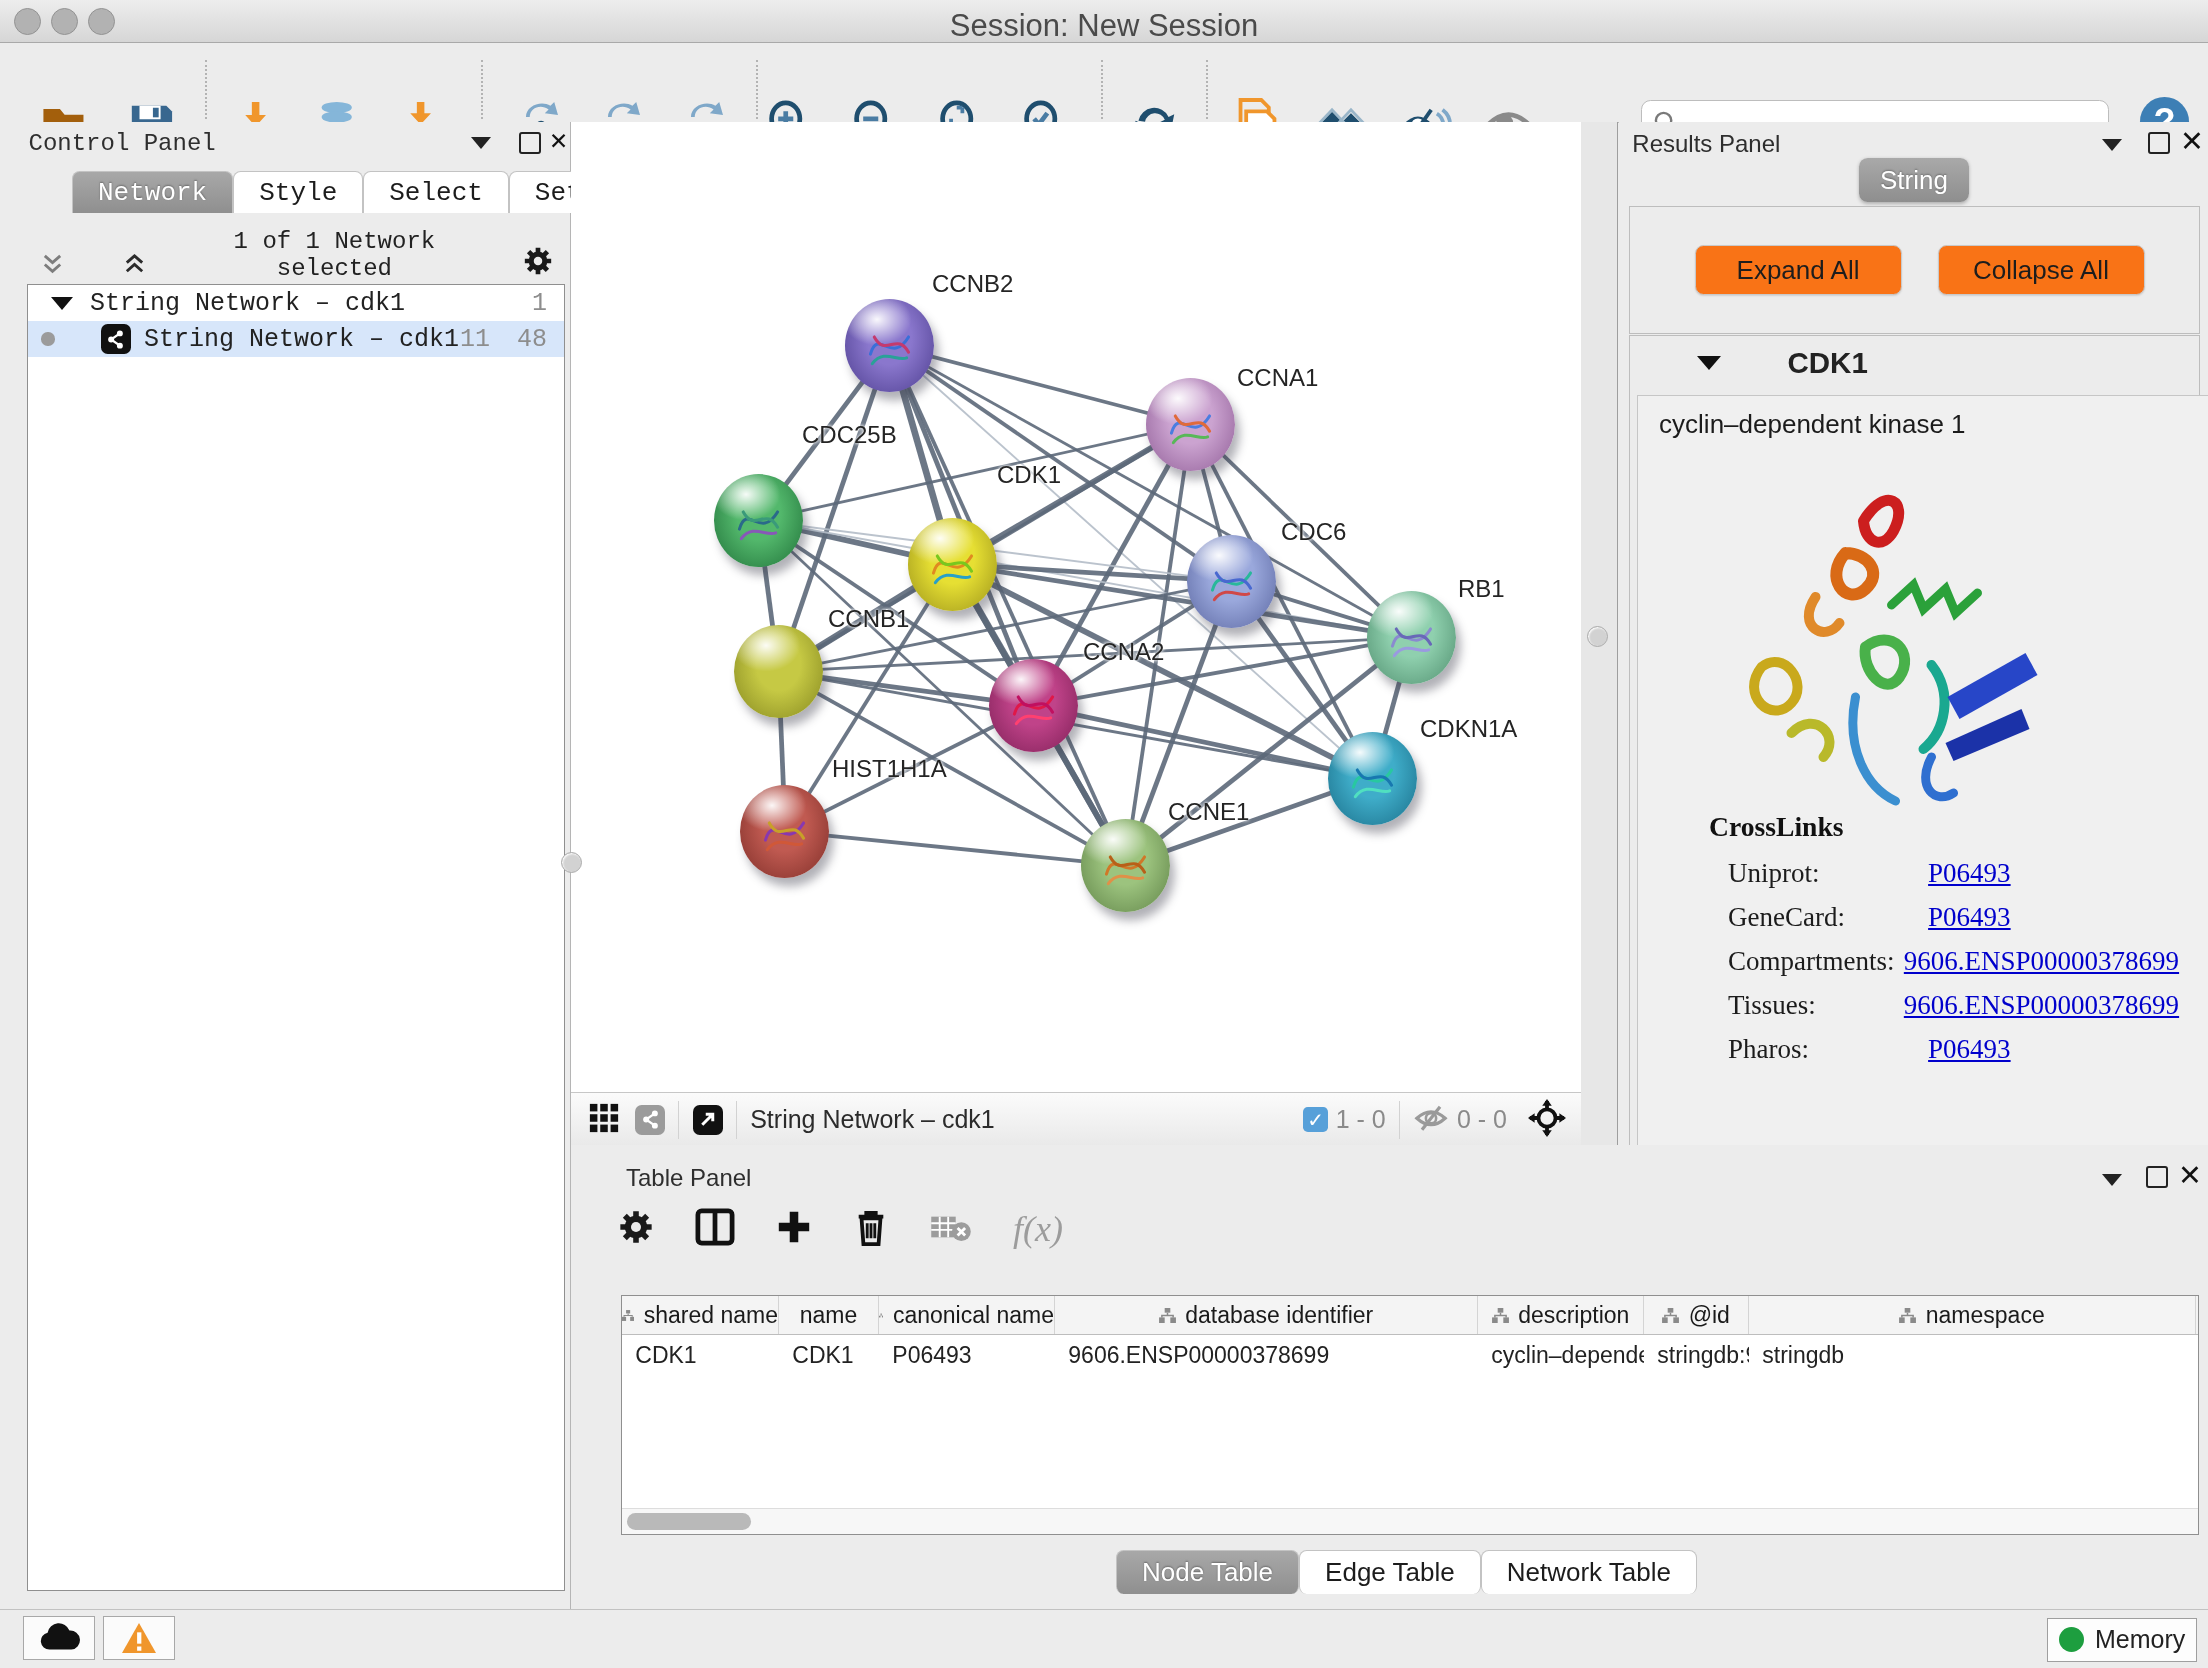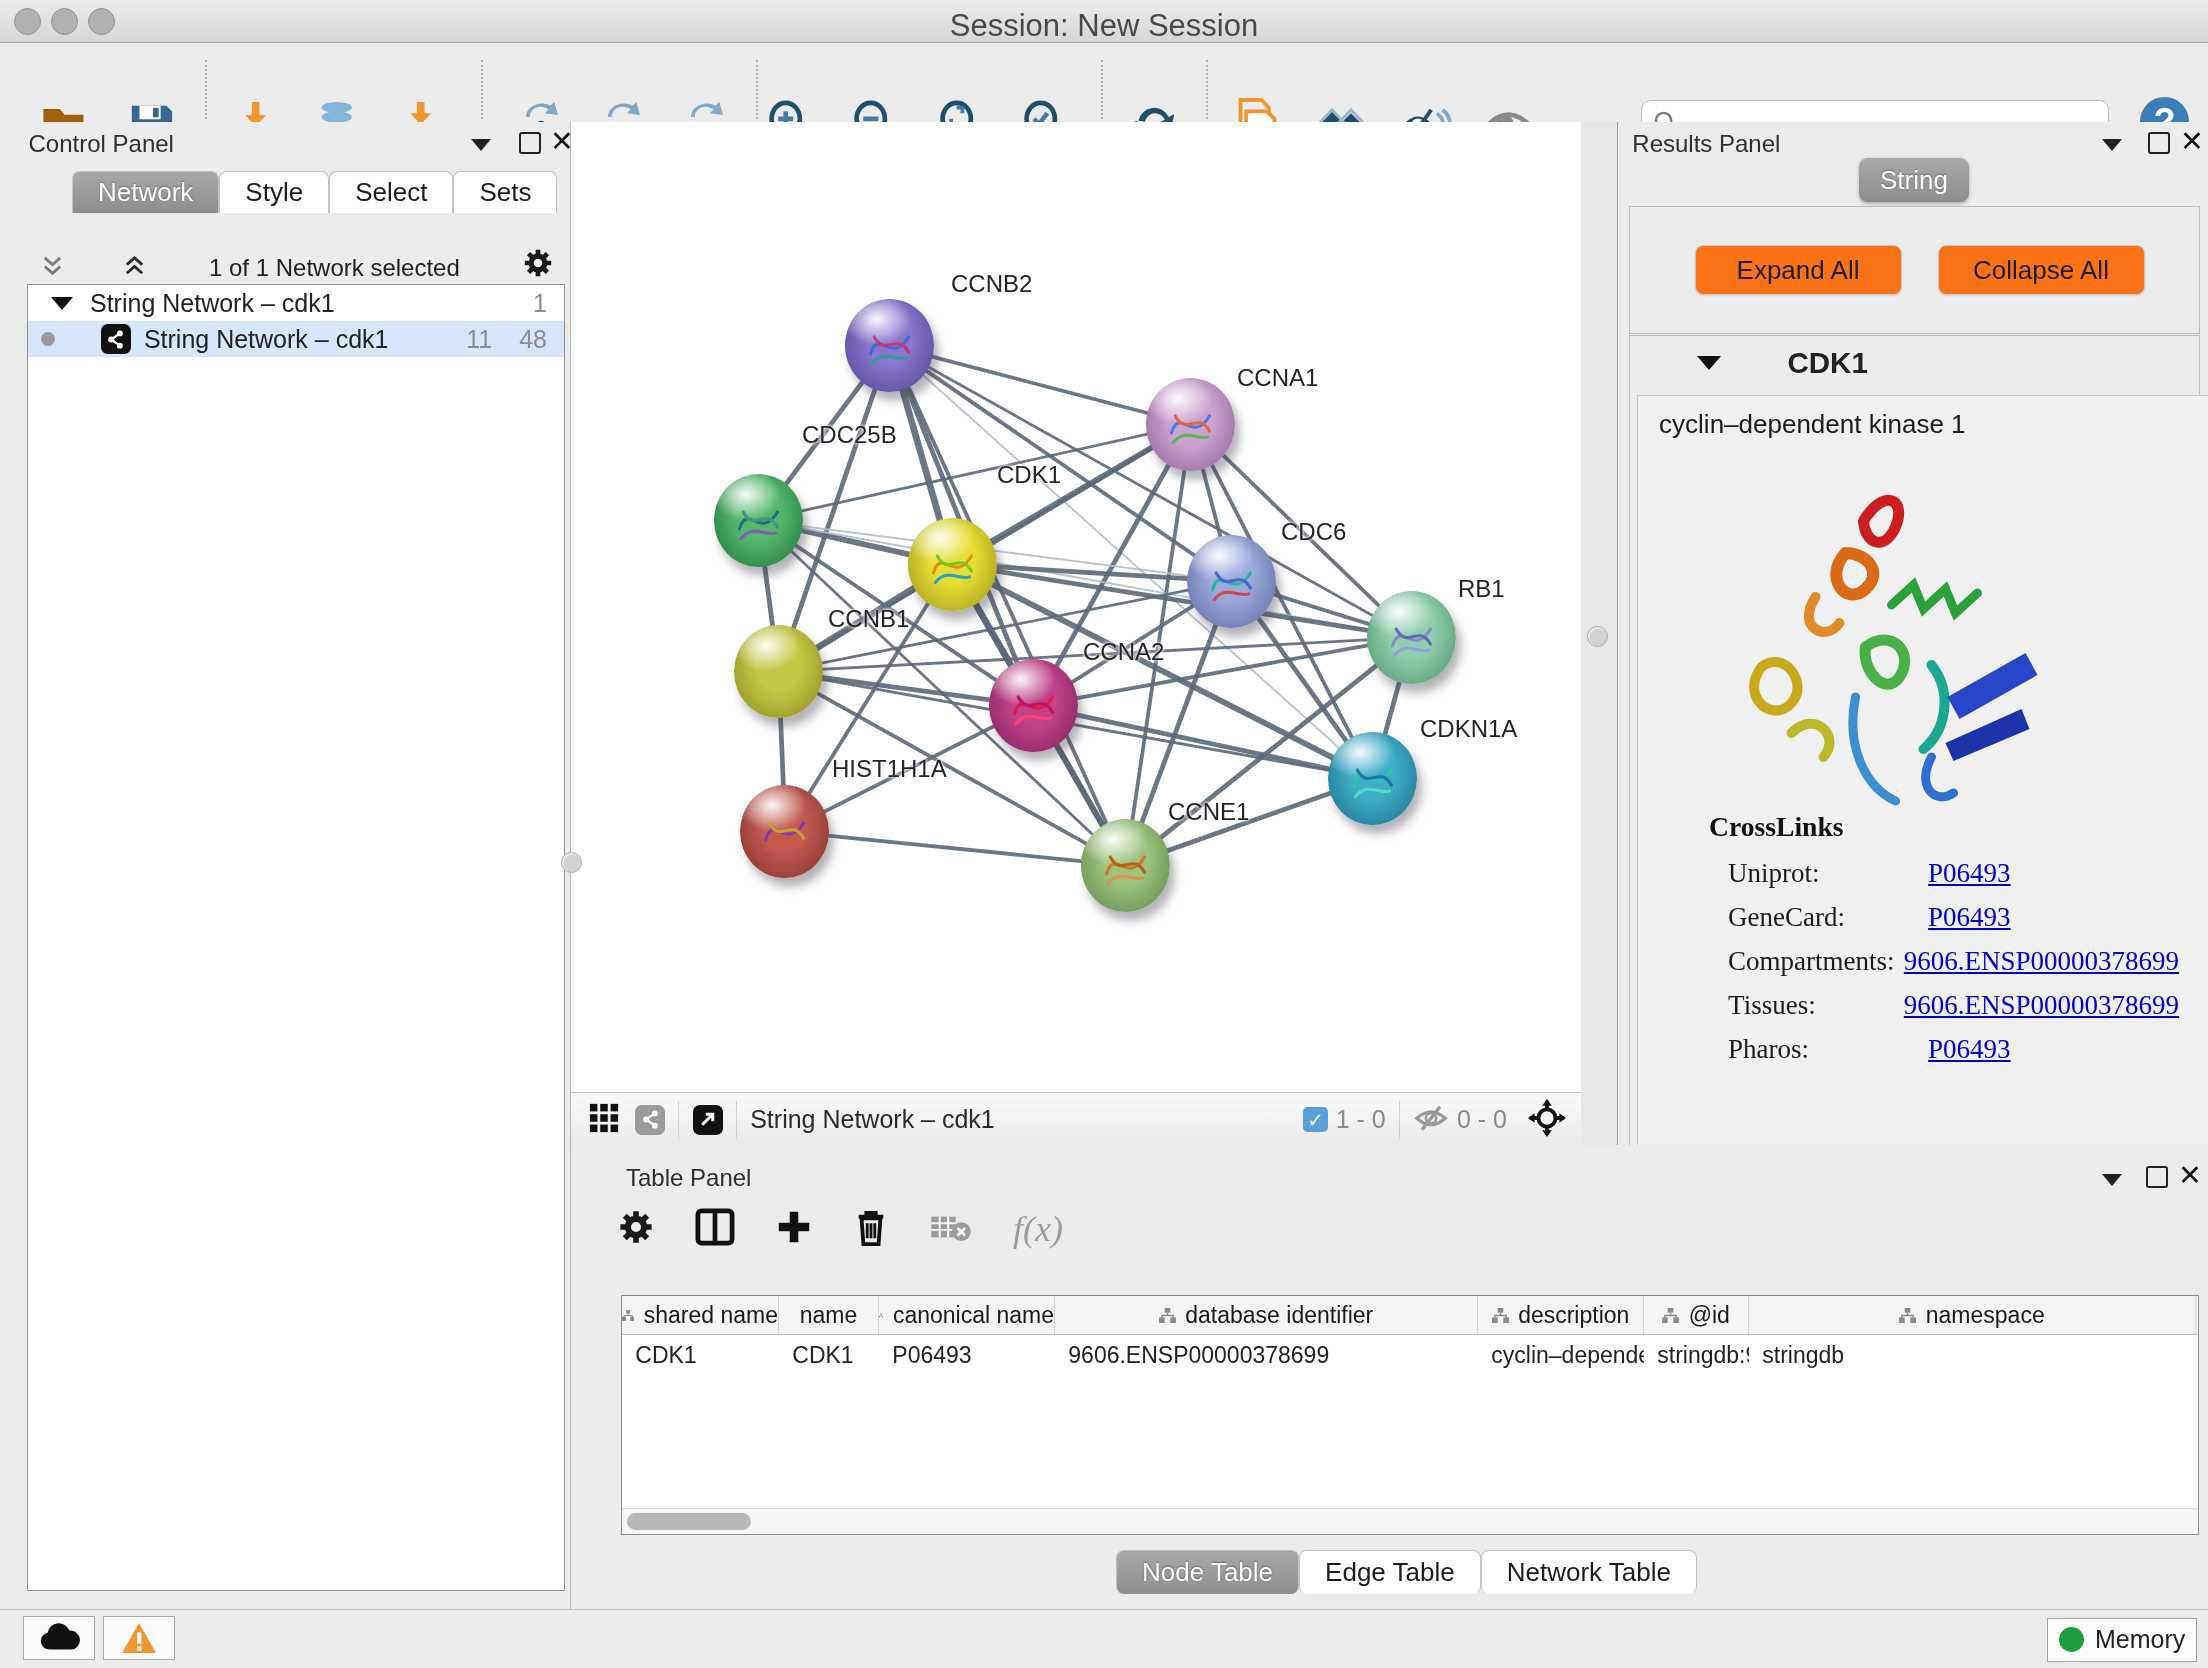--- a/index.html
+++ b/index.html
@@ -33,21 +33,21 @@
   .panel-title{font-size:24px;color:#2e2e2e;}
   .tri-down{width:0;height:0;border-left:10.5px solid transparent;border-right:10.5px solid transparent;border-top:12.4px solid #222;display:inline-block;}
   .float-sq{width:18px;height:18px;border:2.9px solid #222;border-radius:2.9px;display:inline-block;}
   .close-x{font-size:28.5px;font-weight:bold;color:#111;line-height:19px;}
   
   .tab{height:42px;display:flex;align-items:center;justify-content:center;
     font-size:26px;background:#fff;border:1px solid #c3c3c3;border-bottom:none;
     border-radius:7.6px 7.6px 0 0;box-sizing:border-box;padding:0 25px;color:#1c1c1c;}
   .tab.active{background:linear-gradient(#a8a8a8,#8f8f8f);color:#fff;text-shadow:0 -1px 1.9px rgba(0,0,0,.35);}
   
-  #control-panel{left:0;top:122px;width:570px;height:1488px;background:#ececec;border-right:1px solid #b5b5b5;}
+  #control-panel{left:0;top:122px;width:570px;height:1488px;background:#ececec;border-right:1px solid #b5b5b5;font-family:Liberation Mono, monospace;}
   #cp-tabs{left:72px;top:49px;display:flex;}
   #cp-subheader{left:27px;top:116px;width:536px;height:44px;display:flex;align-items:flex-end;gap:40px;}
   #cp-tree{left:27px;top:162px;width:536px;height:1305px;background:#fff;border:1.9px solid #8f8f8f;}
   .tree-row{height:36px;display:flex;align-items:center;font-size:25px;}
   .tree-row.selected{background:#d7e6fa;}
   .tree-count{color:#8d8d8d;}
   .bullet{width:13.3px;height:13.3px;border-radius:50%;background:#9b9b9b;}
   .share-badge{width:30px;height:30px;border-radius:6.7px;background:#111;display:flex;align-items:center;justify-content:center;}
   
   #net-canvas{left:571px;top:122px;width:1010px;height:970px;background:#fff;border-right:1px solid #c2c2c2;}
@@ -398,21 +398,21 @@
       <line x1="197" y1="746" x2="555" y2="782" stroke="#5c6879" stroke-width="4" stroke-opacity="0.9"></line>
     </svg>
   <div id="nodes-layer">
       <div class="node" style="left: 274px; top: 177px; background: radial-gradient(55% 40% at 36% 22%, rgba(255, 255, 255, 0.95), rgba(255, 255, 255, 0) 70%), radial-gradient(at 50% 42%, rgb(138, 119, 205) 35%, rgb(76, 61, 142) 100%); box-shadow: rgba(60, 60, 75, 0.4) 4.8px 8.6px 9.5px;">
         <svg width="61" height="61" viewBox="0 0 64 64" style="position: absolute; left: 14.3px; top: 17px;">
           <path d="M12 40 C20 12 34 52 52 22" stroke="#3a6fd8" stroke-width="3.2" fill="none" stroke-linecap="round"></path>
           <path d="M16 22 C28 44 40 16 52 38" stroke="#c43a6e" stroke-width="3.2" fill="none" stroke-linecap="round"></path>
           <path d="M14 50 C26 34 40 48 50 44" stroke="#2aa198" stroke-width="3.2" fill="none" stroke-linecap="round"></path>
         </svg>
       </div>
-      <div class="node-label" style="left: 380px; top: 148px;">CCNB2</div>
+      <div class="node-label" style="left: 361px; top: 148px;">CCNB2</div>
       <div class="node" style="left: 575px; top: 256px; background: radial-gradient(55% 40% at 36% 22%, rgba(255, 255, 255, 0.95), rgba(255, 255, 255, 0) 70%), radial-gradient(at 50% 42%, rgb(203, 163, 208) 35%, rgb(143, 93, 150) 100%); box-shadow: rgba(60, 60, 75, 0.4) 4.8px 8.6px 9.5px;">
         <svg width="61" height="61" viewBox="0 0 64 64" style="position: absolute; left: 14.3px; top: 17px;">
           <path d="M12 40 C20 12 34 52 52 22" stroke="#4a7de0" stroke-width="3.2" fill="none" stroke-linecap="round"></path>
           <path d="M16 22 C28 44 40 16 52 38" stroke="#e06a3a" stroke-width="3.2" fill="none" stroke-linecap="round"></path>
           <path d="M14 50 C26 34 40 48 50 44" stroke="#58b858" stroke-width="3.2" fill="none" stroke-linecap="round"></path>
         </svg>
       </div>
       <div class="node-label" style="left: 666px; top: 242px;">CCNA1</div>
       <div class="node" style="left: 143px; top: 352px; background: radial-gradient(55% 40% at 36% 22%, rgba(255, 255, 255, 0.95), rgba(255, 255, 255, 0) 70%), radial-gradient(at 50% 42%, rgb(83, 184, 108) 35%, rgb(31, 112, 56) 100%); box-shadow: rgba(60, 60, 75, 0.4) 4.8px 8.6px 9.5px;">
         <svg width="61" height="61" viewBox="0 0 64 64" style="position: absolute; left: 14.3px; top: 17px;">

